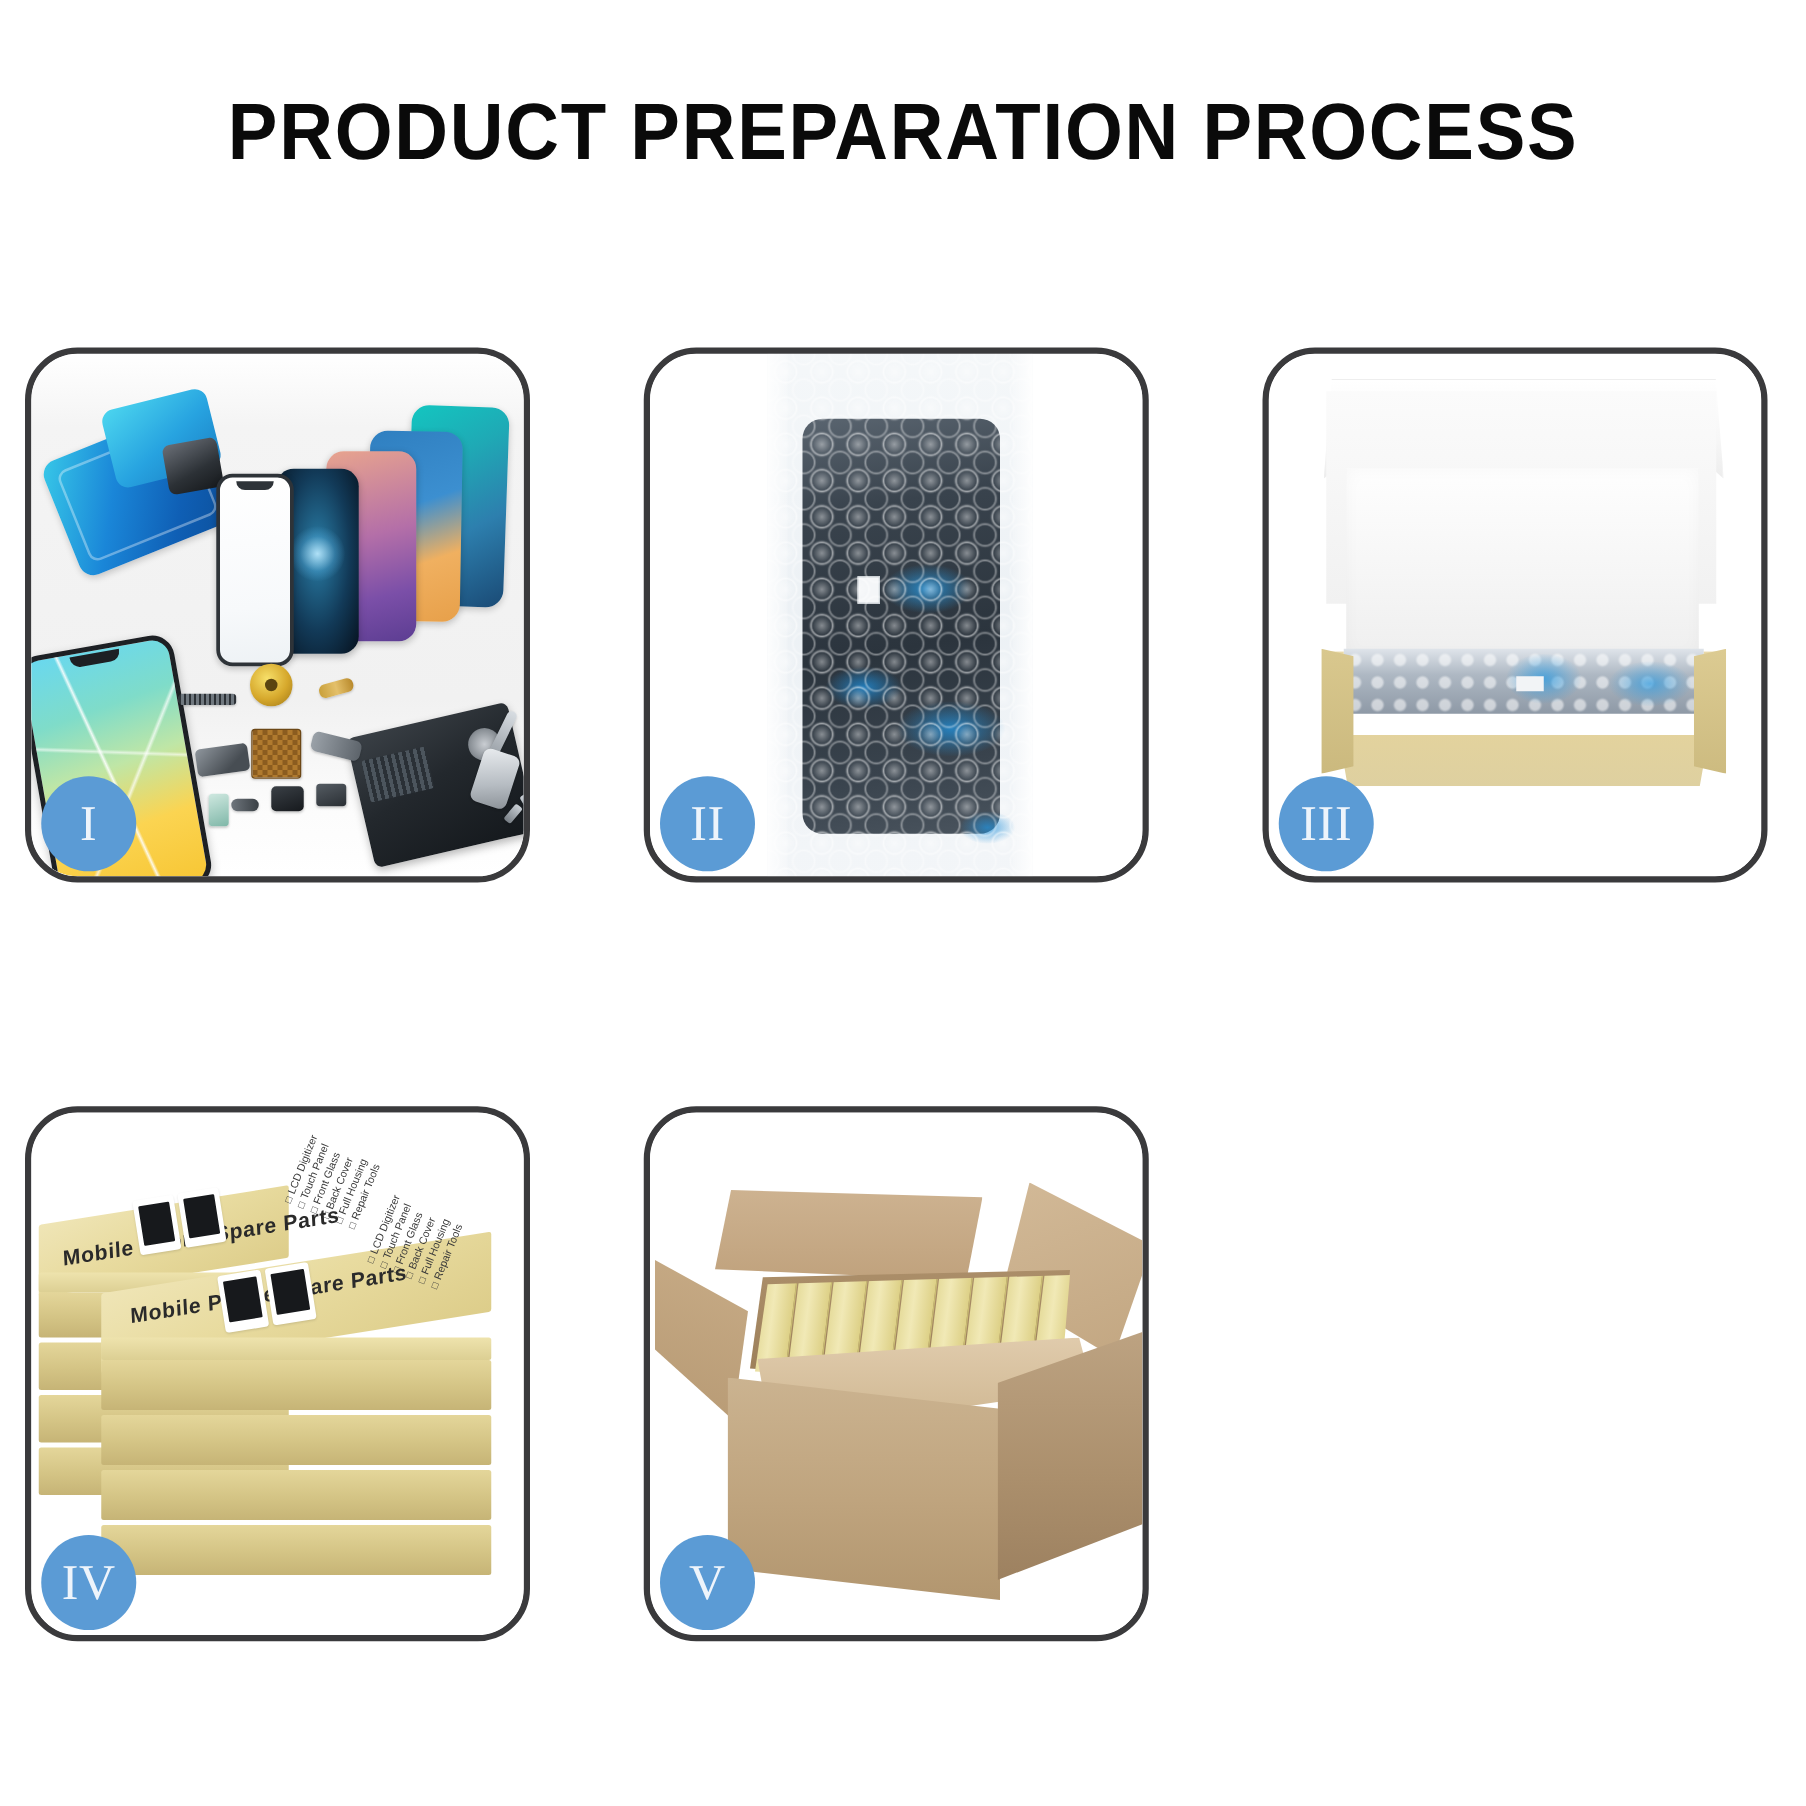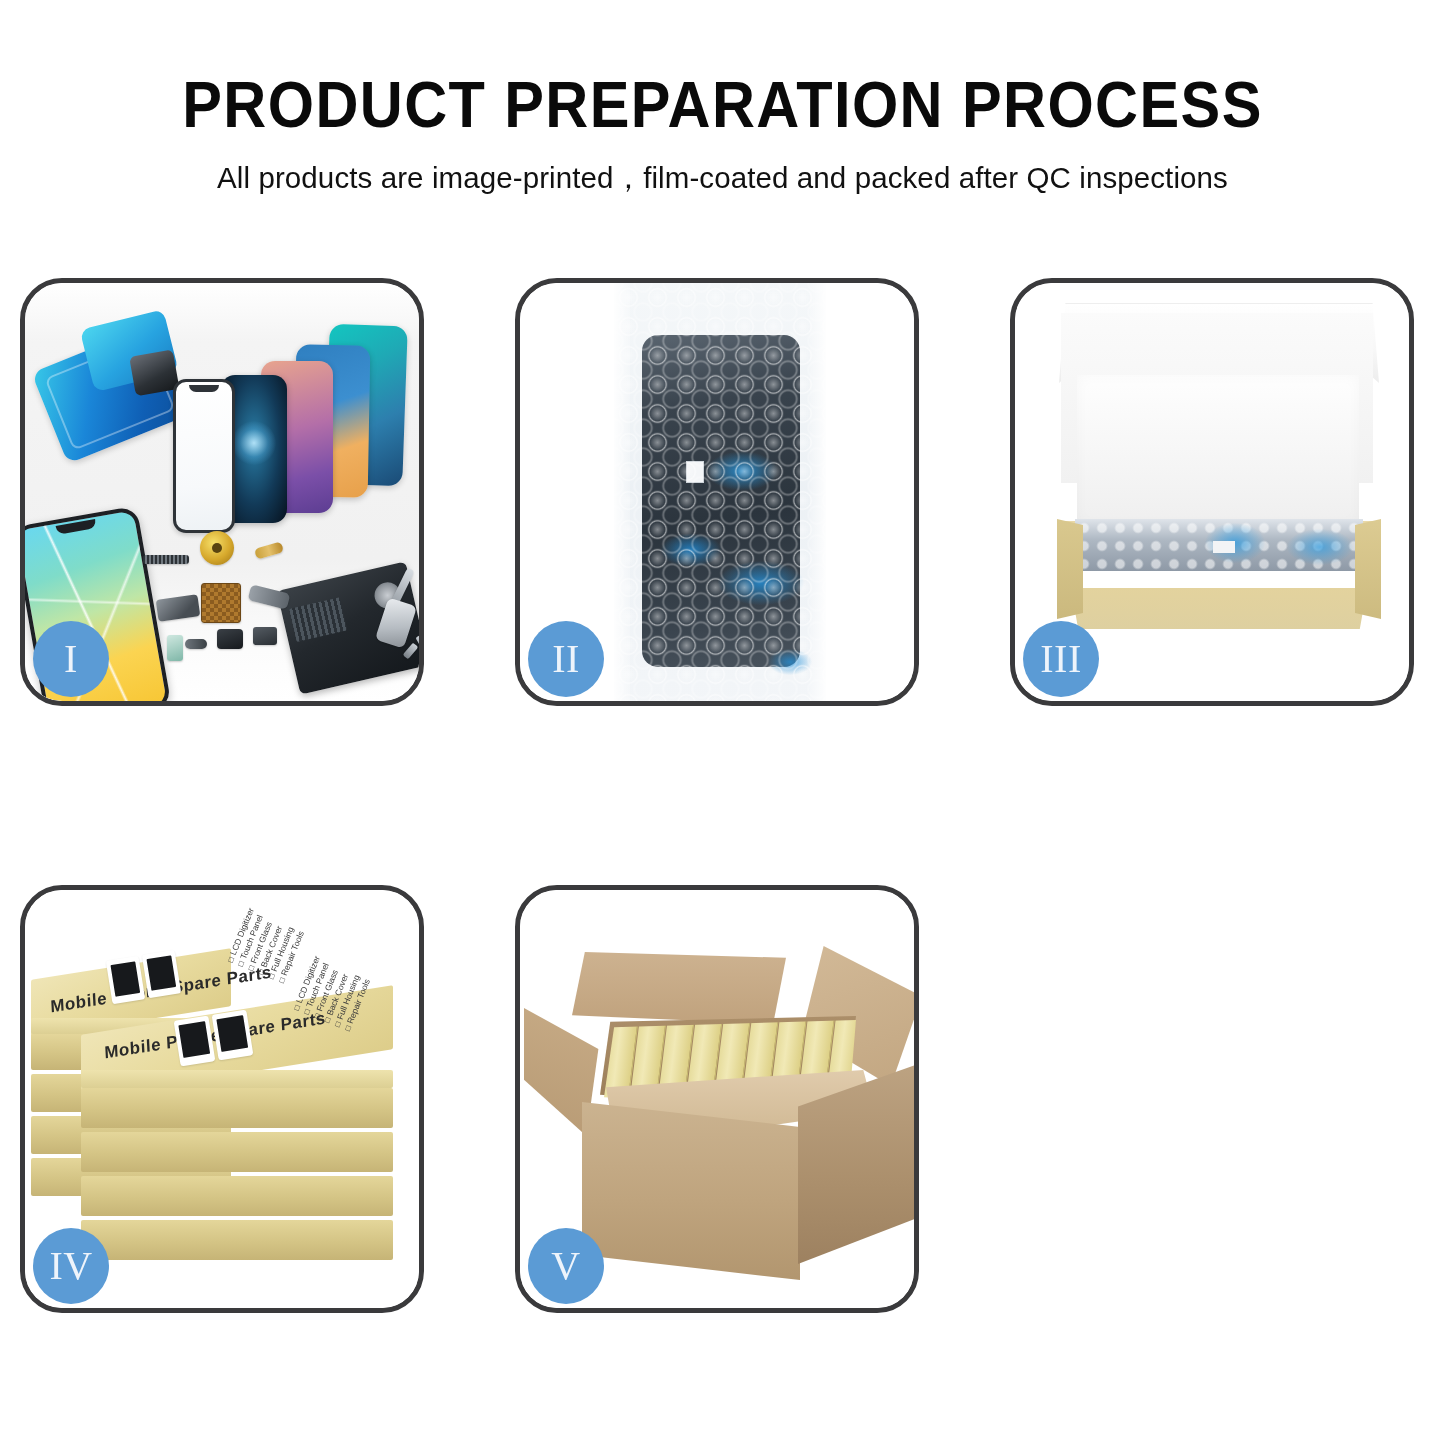--- a/index.html
+++ b/index.html
@@ -457,21 +457,20 @@
   .s-seam {
     position:absolute; left:215px; top:152px; width:2px; height:192px;
     background: rgba(120,96,68,.35);
   }
 </style>
 </head>
 <body>
 
 <div class="header">
   <h1 class="title">PRODUCT PREPARATION PROCESS</h1>
-  <p class="subtitle">All products are image-printed，film-coated and packed after QC inspections</p>
 </div>
 
 <div class="grid">
 
   <div class="row row-1">
 
     <div class="panel col-1">
       <div class="panel-inner">
         <div class="p1-bg"></div>
 

